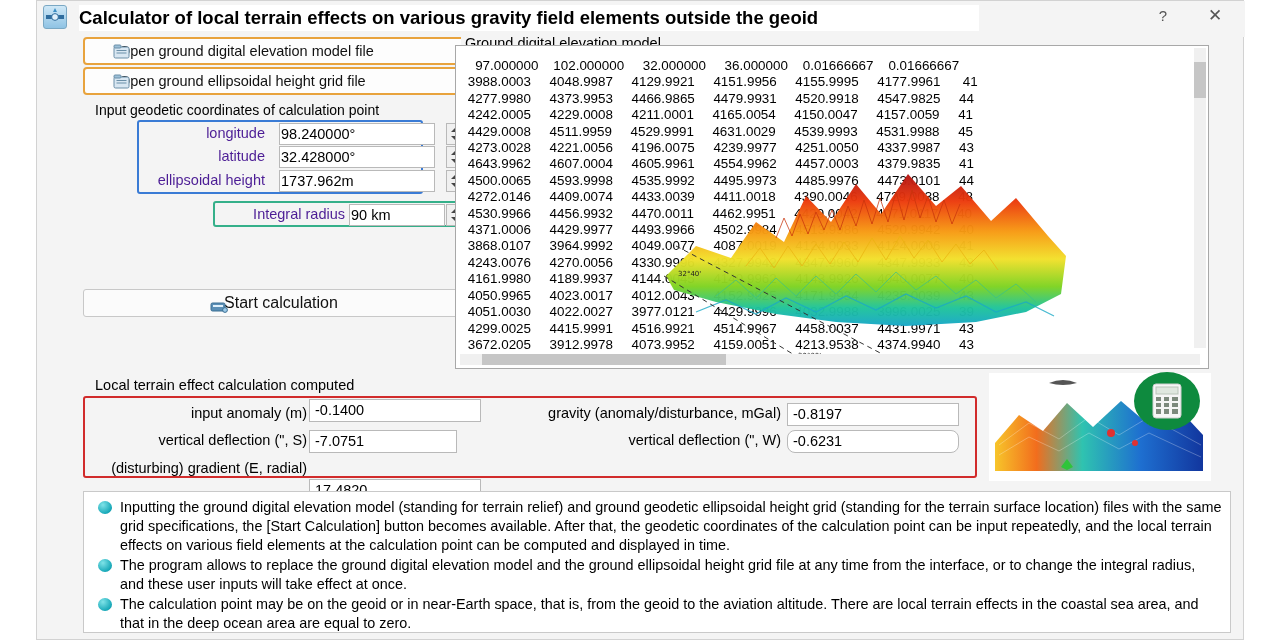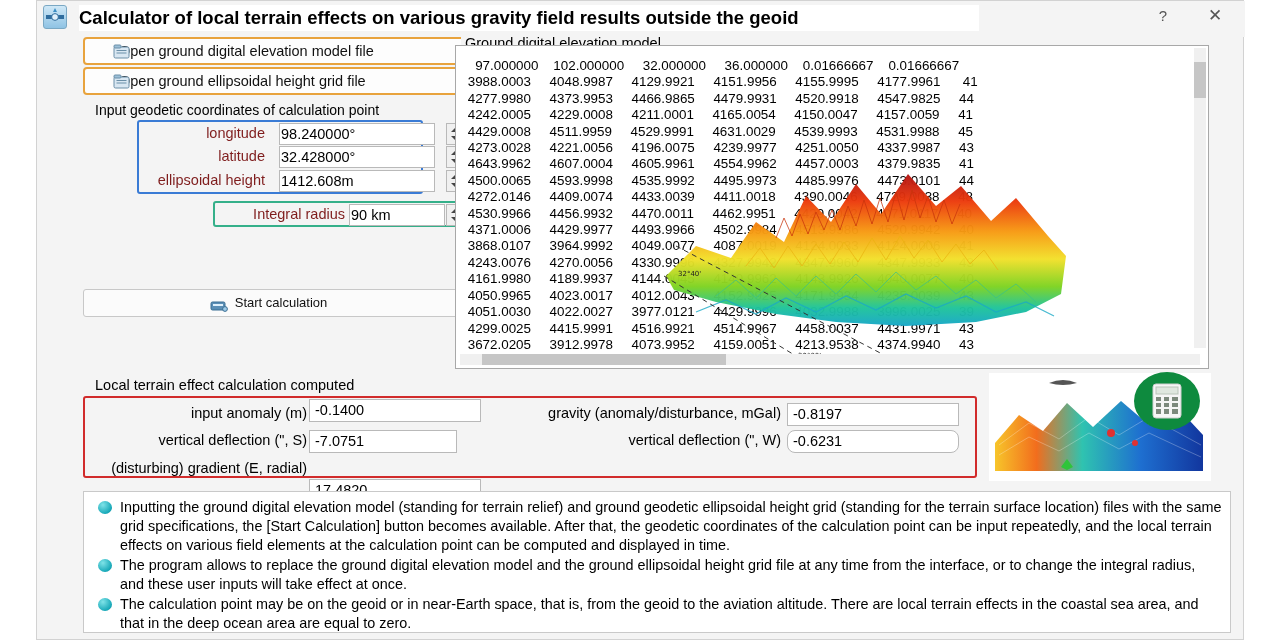--- a/index.html
+++ b/index.html
@@ -107,21 +107,21 @@
     width: 286px; height: 74px;
     border: 2px solid #3a7bd5;
     border-radius: 3px;
     box-sizing: border-box;
     background: #f4f4f4;
   }
   .field-label {
     position: absolute;
     text-align: right;
     font-size: 14.5px;
-    color: #7f1d1d;
+    color: #4c1d95;
     white-space: nowrap;
   }
   .field-input {
     position: absolute;
     background: #ffffff;
     border: 1px solid #b9b9b9;
     box-sizing: border-box;
     font-size: 14.5px;
     line-height: 20px;
     padding-left: 1px;
@@ -156,21 +156,21 @@
   }
   .start-btn {
     position: absolute;
     left: 46px; top: 288px;
     width: 396px; height: 28px;
     background: #fbfbfb;
     border: 1px solid #c8c8c8;
     border-radius: 3px;
     box-sizing: border-box;
     text-align: center;
-    font-size: 13px;
+    font-size: 16px;
     line-height: 26px;
     color: #111;
   }
   .start-btn .ic {
     position: absolute;
     left: 126px; top: 6px;
     width: 18px; height: 15px;
   }
   
   .dem-frame {
@@ -291,21 +291,21 @@
 
   <div class="titlebar">
     <div class="title-icon">
       <svg width="22" height="22" viewBox="0 0 22 22">
         <rect x="2" y="9" width="7" height="4" fill="#2f6d9e"></rect>
         <rect x="13" y="9" width="7" height="4" fill="#2f6d9e"></rect>
         <circle cx="11" cy="11" r="3.4" fill="#e0f0fb" stroke="#2f6d9e"></circle>
         <path d="M11 2 L13 6 L9 6 Z" fill="#3c8ec4"></path>
       </svg>
     </div>
-    <div class="title-text">Calculator of local terrain effects on various gravity field results outside the geoid</div>
+    <div class="title-text">Calculator of local terrain effects on various gravity field elements outside the geoid</div>
     <div class="help-btn">?</div>
     <div class="close-btn">✕</div>
   </div>
 
   <div class="file-btn" id="btn-dem">
     <span class="fi">
       <svg width="18" height="16" viewBox="0 0 18 16">
         <rect x="1" y="3" width="15" height="11" rx="1.5" fill="#d9e7f2" stroke="#6b8fa8"></rect>
         <rect x="1" y="1" width="7" height="3" rx="1" fill="#9dc0d8" stroke="#6b8fa8"></rect>
         <rect x="3.5" y="6" width="10" height="1" fill="#6b8fa8"></rect>
@@ -338,21 +338,21 @@
   </div>
 
   <div class="field-label" style="left:110px; top:147px; width:118px;">latitude</div>
   <div class="field-input" style="left:242px; top:145px; width:156px;">32.428000°</div>
   <div class="spinner" style="left:409px; top:145px;">
     <i class="up"></i>
       <i class="dn"></i>
   </div>
 
   <div class="field-label" style="left:96px; top:171px; width:132px;">ellipsoidal height</div>
-  <div class="field-input" style="left:242px; top:169px; width:156px;">1412.608m</div>
+  <div class="field-input" style="left:242px; top:169px; width:156px;">1737.962m</div>
   <div class="spinner" style="left:409px; top:169px;">
     <i class="up"></i>
       <i class="dn"></i>
   </div>
 
   <div class="radius-box"></div>
   <div class="field-label" style="left:186px; top:205px; width:122px;">Integral radius</div>
   <div class="field-input" style="left:312px; top:203px; width:96px;">90 km</div>
   <div class="spinner" style="left:409px; top:203px;">
     <i class="up"></i>

